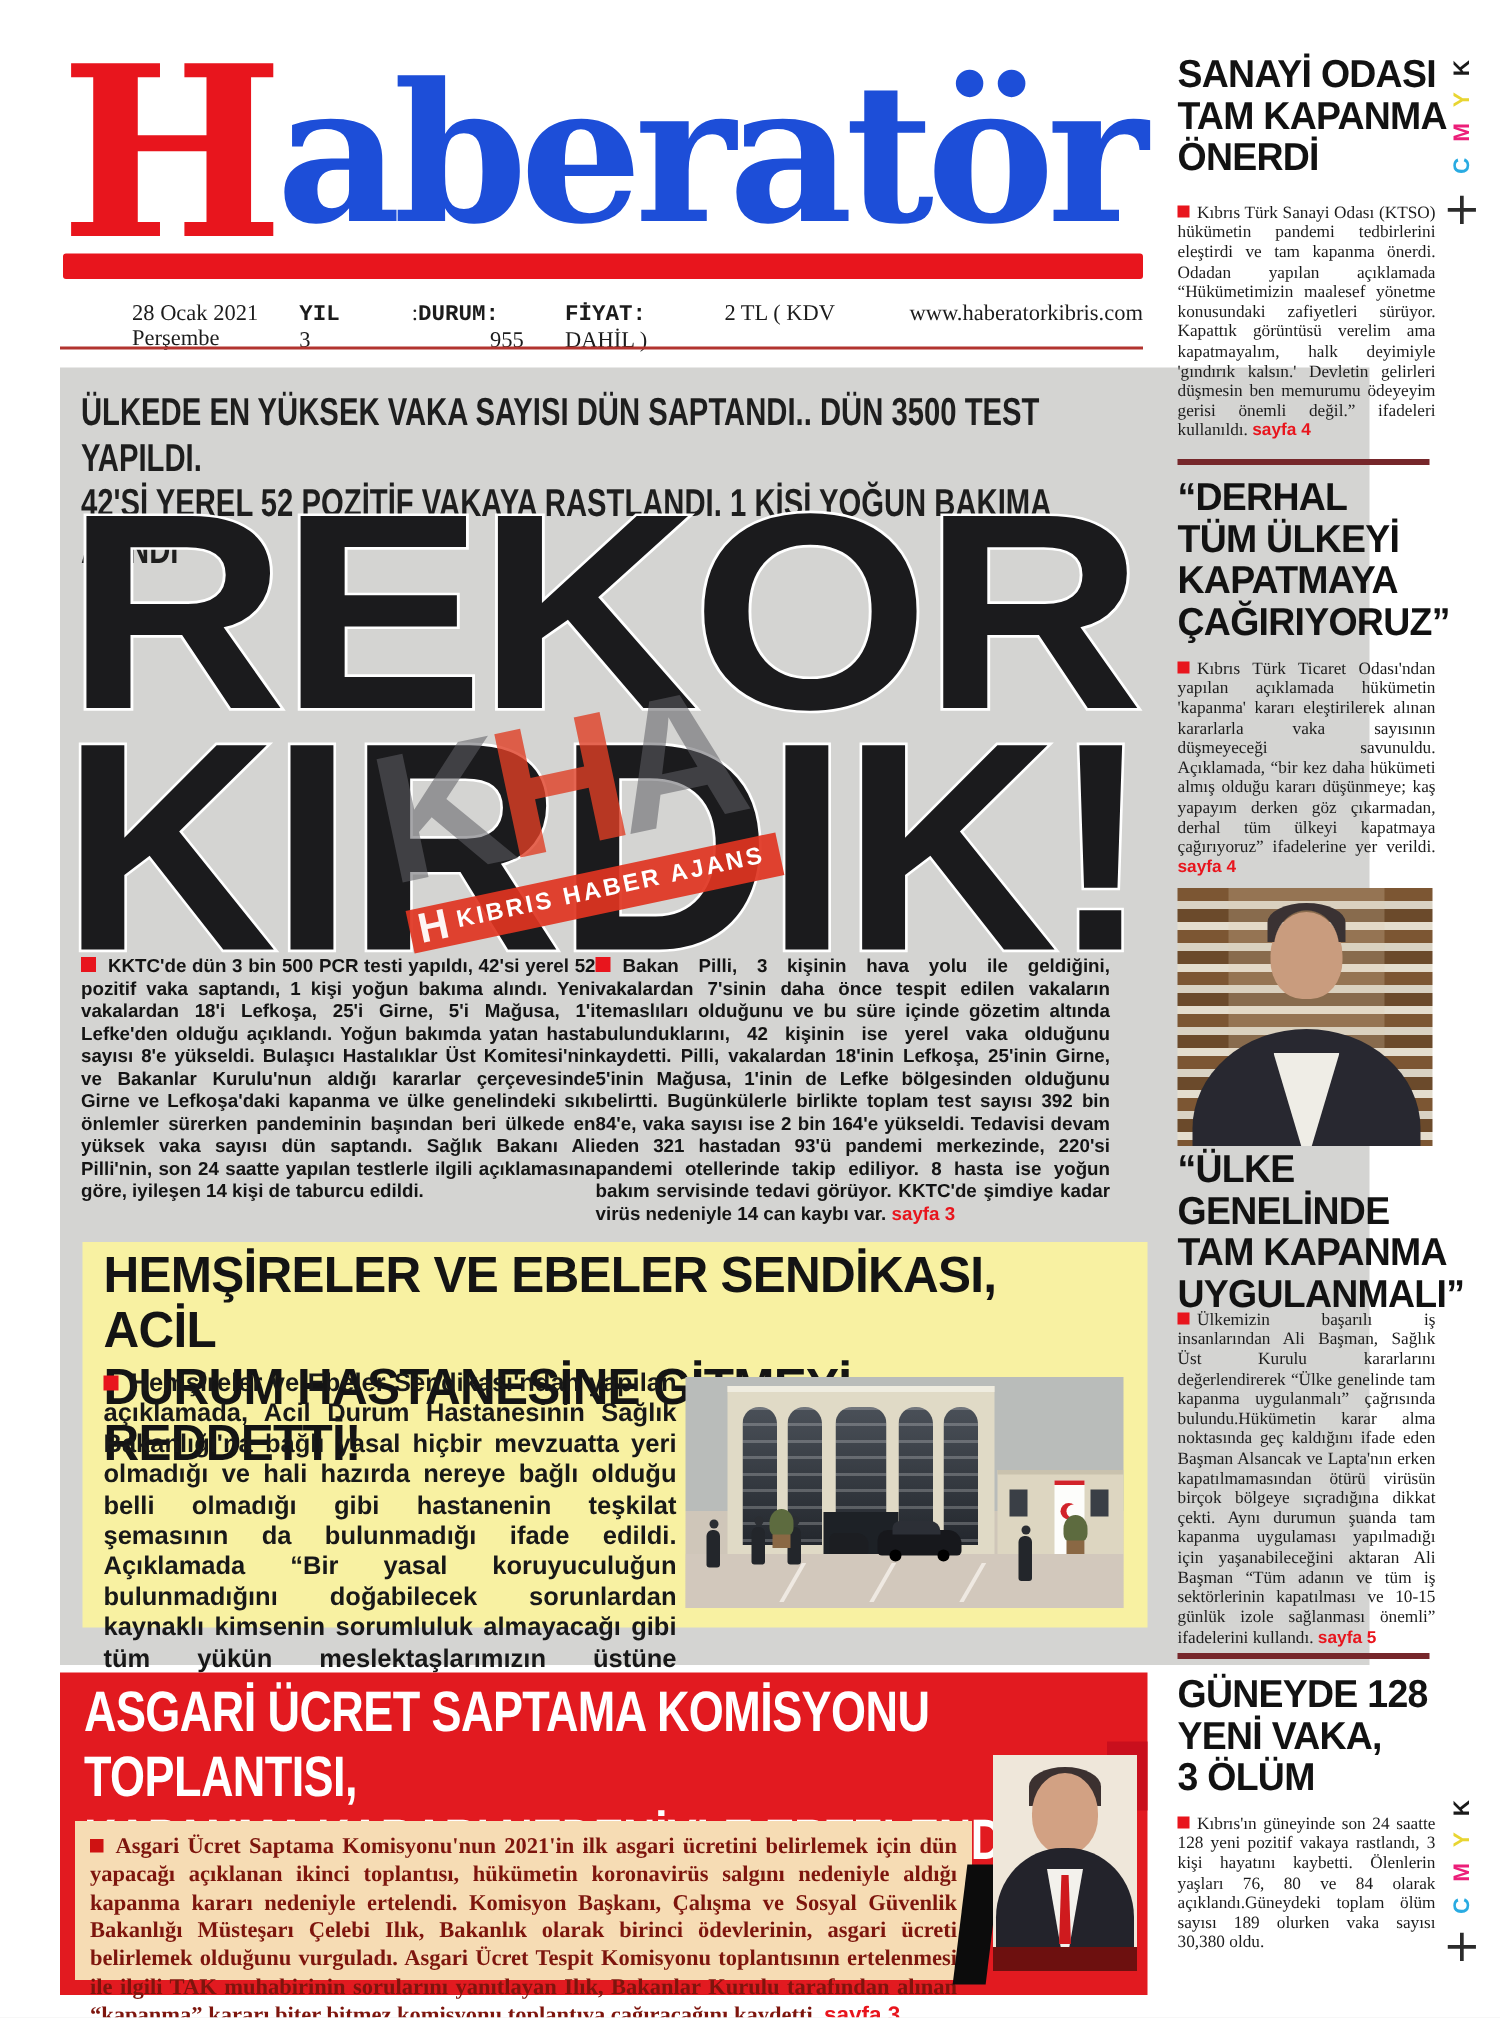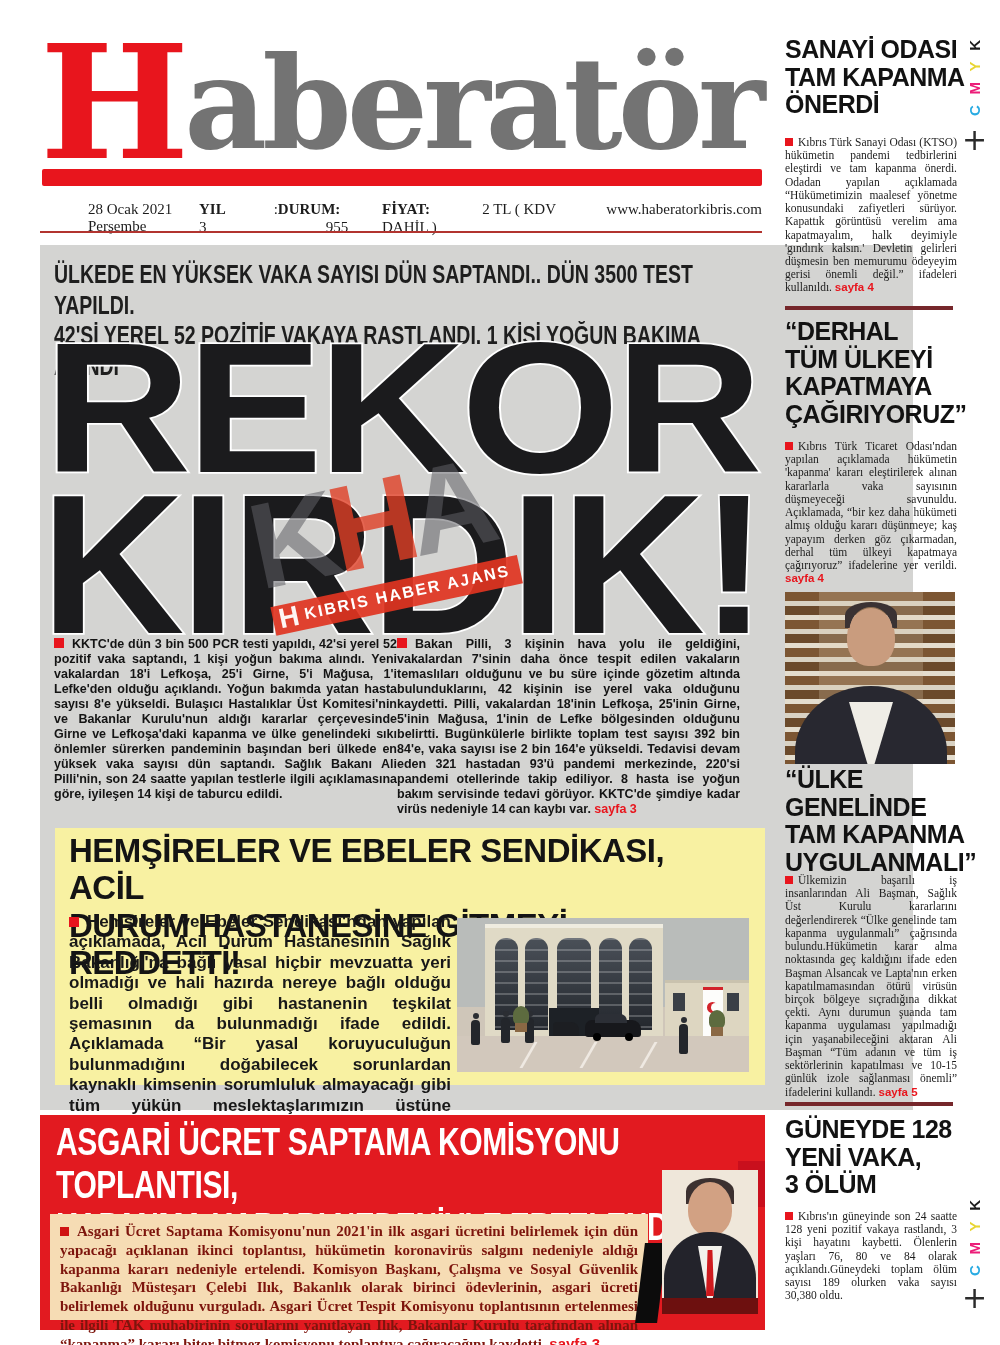--- a/index.html
+++ b/index.html
@@ -6,24 +6,24 @@
   .page{position:relative;width:1000px;height:1345px;background:#ffffff;overflow:hidden;
         font-family:"Liberation Sans",sans-serif;}
   .serif{font-family:"Liberation Serif",serif;margin-left:48px;}
 
   
   .masthead{position:absolute;left:40px;top:28px;width:725px;height:168px;}
   .masthead-bar{position:absolute;left:2px;bottom:10px;width:720px;height:17px;background:#e8151d;border-radius:2px;}
   .masthead-title{position:absolute;left:0;top:-14px;margin:0;display:flex;align-items:baseline;
        font-family:"DejaVu Serif","Liberation Serif",serif;font-weight:bold;letter-spacing:-5px;line-height:1;}
   .masthead-title .initial{color:#e8151d;font-size:158px;position:relative;top:10px;z-index:2;}
-  .masthead-title .rest{color:#737373;font-size:128px;z-index:2;}
+  .masthead-title .rest{color:#1d4ed8;font-size:128px;z-index:2;}
   .meta-row{position:absolute;left:40px;top:200px;width:722px;display:flex;justify-content:space-between;
        align-items:baseline;font-size:15px;color:#1c1c1c;}
-  .meta-row b{font-family:Liberation Serif, serif;font-weight:bold;}
+  .meta-row b{font-family:Liberation Mono, monospace;font-weight:bold;}
   .meta-rule{position:absolute;left:40px;top:231px;width:722px;height:2px;background:#b2342f;}
 
   
   .lead{position:absolute;left:40px;top:245px;width:873px;height:865px;background:#d4d4d2;}
   .kicker{position:absolute;left:14px;top:14px;width:950px;font-weight:bold;font-size:26px;line-height:1.18;
        color:#1e1e1e;white-space:pre-line;transform:scaleX(0.75);transform-origin:left top;}
   .headline-svg{position:absolute;left:0;top:72px;}
   .giant{font-family:"Liberation Sans",sans-serif;font-weight:bold;fill:#1b1b1d;stroke:#ffffff;stroke-width:3.5px;paint-order:stroke;letter-spacing:-4px;}
   .watermark{position:absolute;left:215px;top:210px;width:310px;height:185px;transform:rotate(-12deg);}
   .wm-letters{font-weight:bold;font-size:122px;line-height:1;letter-spacing:-8px;}

